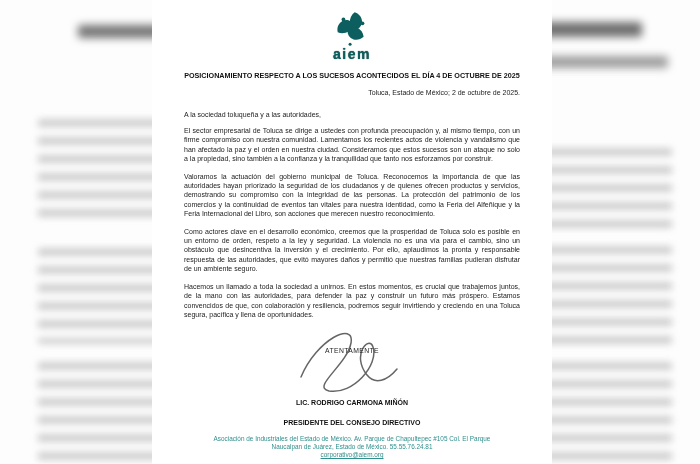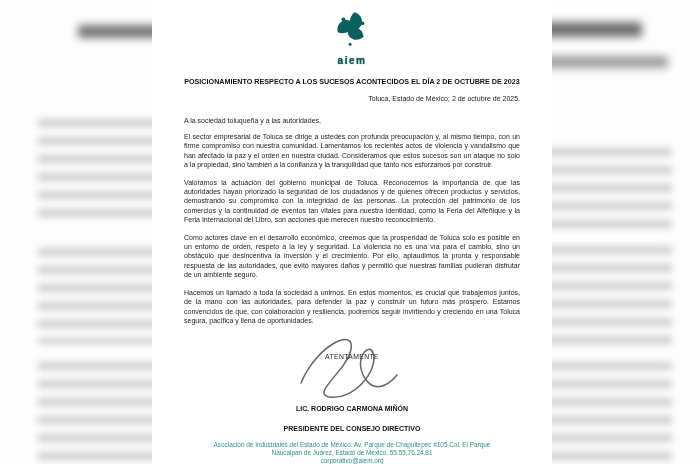--- a/index.html
+++ b/index.html
@@ -9,21 +9,21 @@
   
   .bar,.stripes{position:absolute;z-index:1;border-radius:3px;}
   .bar{filter:blur(4px);}
   .stripes{filter:blur(3.5px);opacity:.85;
     background:repeating-linear-gradient(180deg,#c6c6c6 0px,#c6c6c6 8px,rgba(0,0,0,0) 8px,rgba(0,0,0,0) 18px);}
 
   
   .page{position:absolute;z-index:2;left:152px;top:0;width:400px;height:464px;background:#ffffff;
         box-sizing:border-box;padding:0 32px;color:#1a1a1a;}
   .logo{margin-top:10px;text-align:center;line-height:0;}
-  .logo-text{display:block;margin-top:7px;font-size:10px;line-height:11px;font-weight:700;
+  .logo-text{display:block;margin-top:1px;font-size:14px;line-height:11px;font-weight:700;
              color:#0d5f5f;letter-spacing:1.5px;text-shadow:0 0 1px #07332f;}
   .title{margin-top:11px;text-align:center;font-weight:700;font-size:7.2px;line-height:9px;color:#111;}
   .dateline{margin-top:9px;text-align:right;font-size:7px;color:#222;}
   .salutation{margin-top:15px;font-size:7px;color:#222;}
   .para{margin-top:8px;font-size:7px;line-height:9.4px;text-align:justify;color:#222;}
   .closing-wrap{position:relative;margin-top:16px;height:60px;text-align:center;}
   .closing-label{position:absolute;left:0;right:0;top:12px;font-size:6.8px;letter-spacing:.4px;color:#222;}
   .signature{position:absolute;left:50%;top:-10px;transform:translateX(-50%);}
   .name{margin-top:4px;text-align:center;font-weight:700;font-size:7px;color:#111;}
   .role{margin-top:13px;text-align:center;font-weight:700;font-size:7px;color:#111;}
@@ -55,21 +55,21 @@
           <path d="M24,2 C32,3 36,11 32,17 C29,21 22,20 21,14 C20,9 21,5 24,2 Z" transform="rotate(130 24 18)"></path>
           <path d="M24,2 C32,3 36,11 32,17 C29,21 22,20 21,14 C20,9 21,5 24,2 Z" transform="rotate(250 24 18)"></path>
           <circle cx="15" cy="10" r="2"></circle>
           <circle cx="35" cy="14" r="2"></circle>
           <circle cx="22" cy="36" r="1.6"></circle>
         </g>
       </svg>
       <span class="logo-text">aiem</span>
     </div>
 
-    <div class="title">POSICIONAMIENTO RESPECTO A LOS SUCESOS ACONTECIDOS EL DÍA 2 DE OCTUBRE DE 2023</div>
+    <div class="title">POSICIONAMIENTO RESPECTO A LOS SUCESOS ACONTECIDOS EL DÍA 4 DE OCTUBRE DE 2025</div>
 
     <div class="dateline">Toluca, Estado de México; 2 de octubre de 2025.</div>
 
     <div class="salutation">A la sociedad toluqueña y a las autoridades,</div>
 
     <div class="para">El sector empresarial de Toluca se dirige a ustedes con profunda preocupación y, al mismo tiempo, con un firme compromiso con nuestra comunidad. Lamentamos los recientes actos de violencia y vandalismo que han afectado la paz y el orden en nuestra ciudad. Consideramos que estos sucesos son un ataque no solo a la propiedad, sino también a la confianza y la tranquilidad que tanto nos esforzamos por construir.</div>
     <div class="para">Valoramos la actuación del gobierno municipal de Toluca. Reconocemos la importancia de que las autoridades hayan priorizado la seguridad de los ciudadanos y de quienes ofrecen productos y servicios, demostrando su compromiso con la integridad de las personas. La protección del patrimonio de los comercios y la continuidad de eventos tan vitales para nuestra identidad, como la Feria del Alfeñique y la Feria Internacional del Libro, son acciones que merecen nuestro reconocimiento.</div>
     <div class="para">Como actores clave en el desarrollo económico, creemos que la prosperidad de Toluca solo es posible en un entorno de orden, respeto a la ley y seguridad. La violencia no es una vía para el cambio, sino un obstáculo que desincentiva la inversión y el crecimiento. Por ello, aplaudimos la pronta y responsable respuesta de las autoridades, que evitó mayores daños y permitió que nuestras familias pudieran disfrutar de un ambiente seguro.</div>
     <div class="para">Hacemos un llamado a toda la sociedad a unirnos. En estos momentos, es crucial que trabajemos juntos, de la mano con las autoridades, para defender la paz y construir un futuro más próspero. Estamos convencidos de que, con colaboración y resiliencia, podremos seguir invirtiendo y creciendo en una Toluca segura, pacífica y llena de oportunidades.</div>
 

